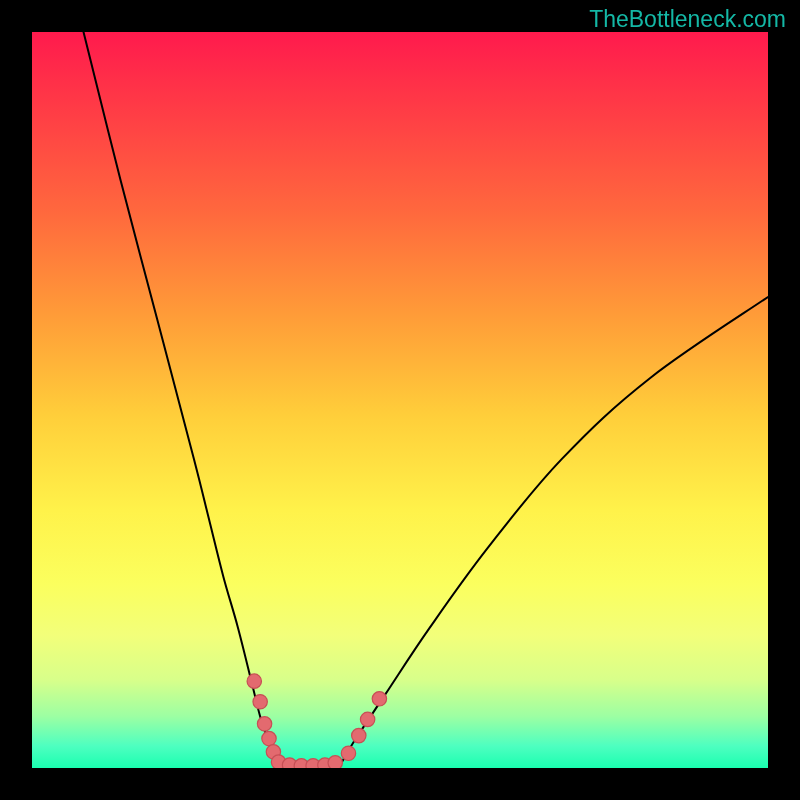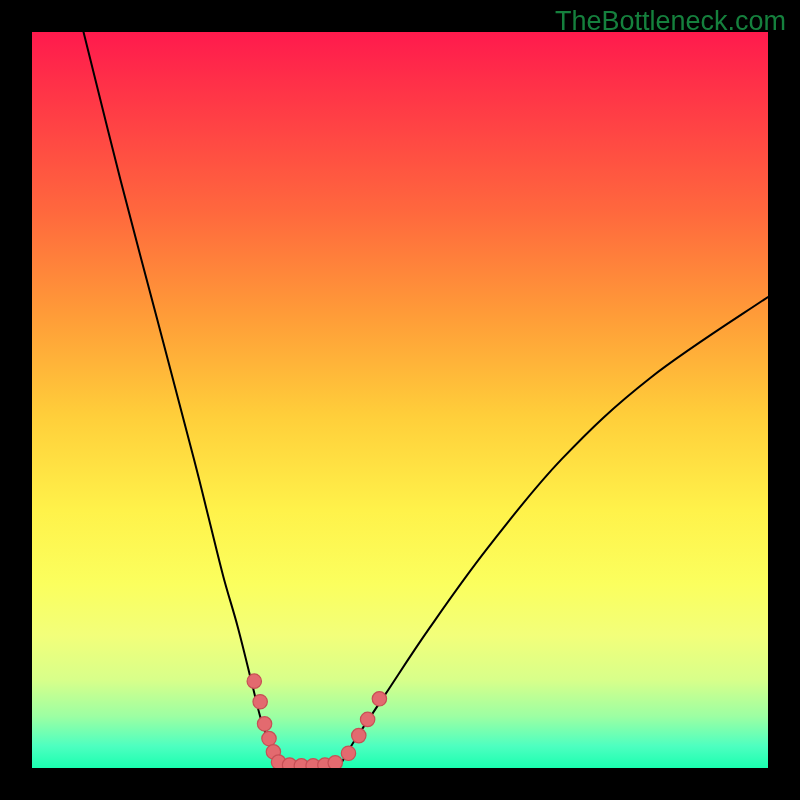--- a/index.html
+++ b/index.html
@@ -38,22 +38,22 @@
       #d8ff8a 88%,
       #9cffa3 93%,
       #4effc0 97%,
       #1affb0 100%
     );
   }
   .watermark {
     position: absolute;
     top: 6px;
     right: 14px;
-    color: #15803d;
-    font-size: 27px;
+    color: #14b8a6;
+    font-size: 23px;
     font-weight: 400;
     letter-spacing: 0px;
     user-select: none;
   }
   svg.curves {
     position: absolute;
     left: 0;
     top: 0;
   }
   

